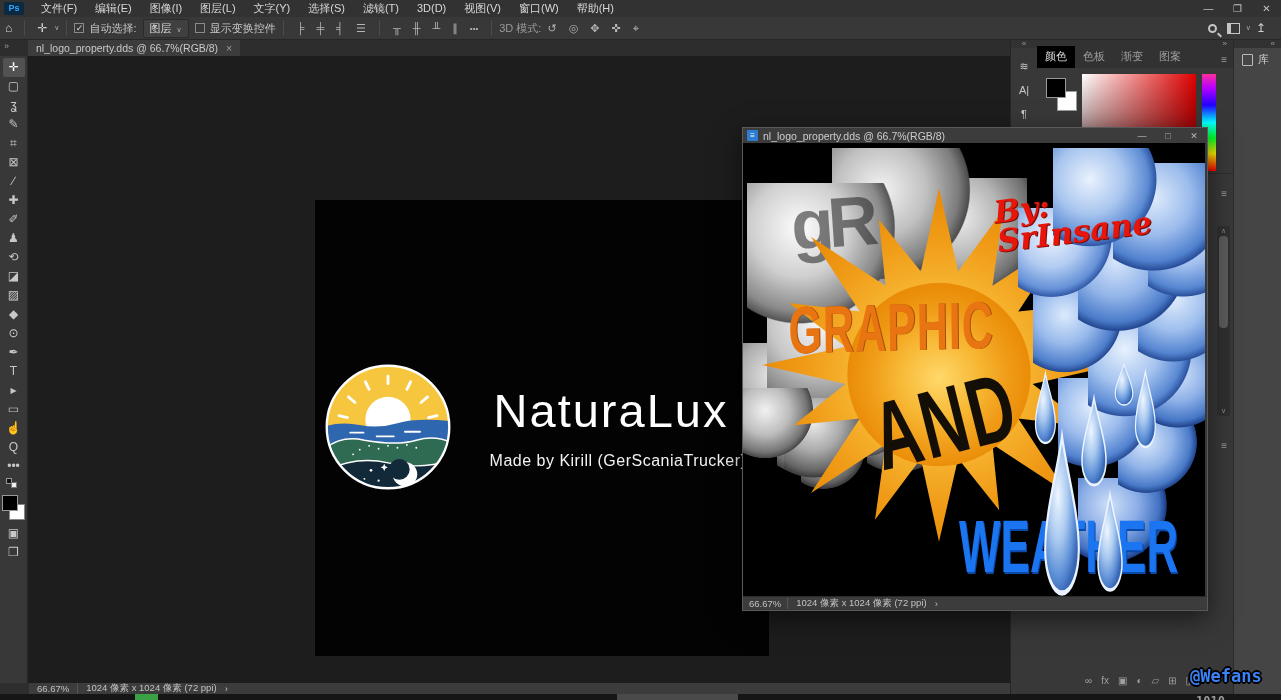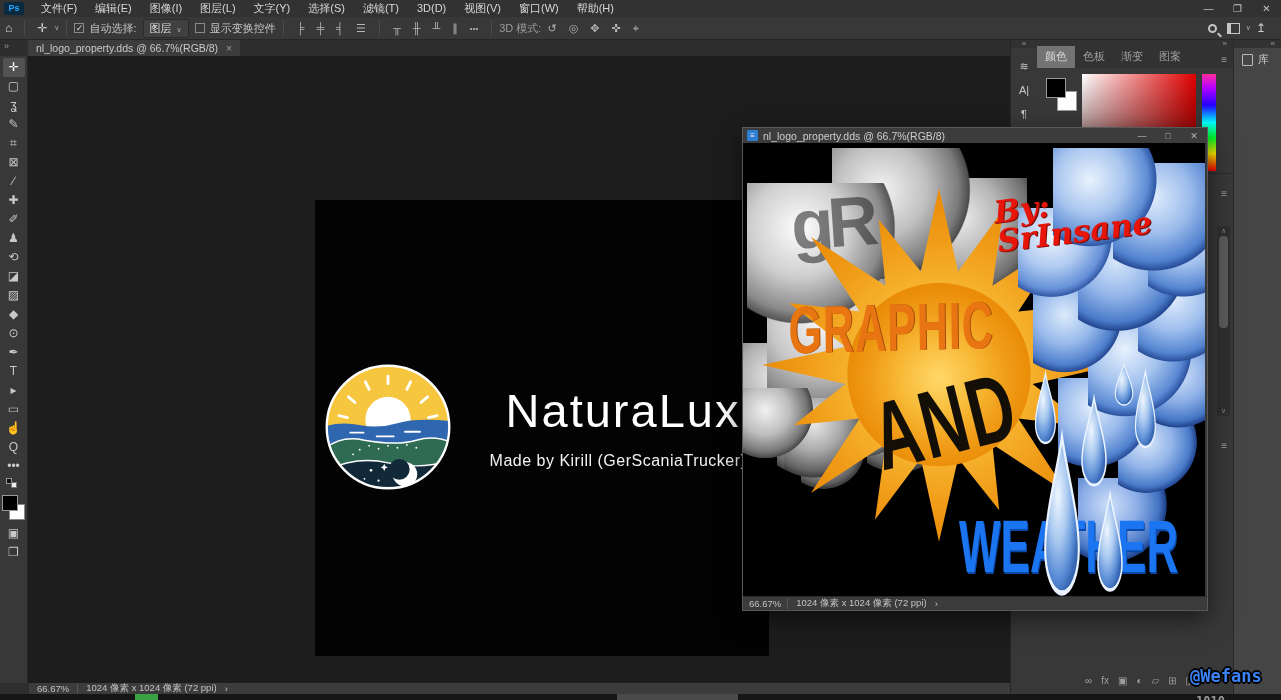--- a/index.html
+++ b/index.html
@@ -44,21 +44,21 @@
   .tool.active { background:#525252; color:#fff; }
   #fgbg { position:relative; width:26px; height:30px; margin-top:4px; }
   #bg-swatch { position:absolute; left:8px; top:10px; width:16px; height:16px; background:#fff; border:1px solid #888; }
   #fg-swatch { position:absolute; left:1px; top:1px; width:16px; height:16px; background:#000; border:1px solid #999; }
   #mini-swap { position:relative; width:16px; height:12px; margin-top:2px; }
   #mini-swap .a { position:absolute; left:0; top:0; width:6px; height:6px; background:#111; border:1px solid #999; }
   #mini-swap .b { position:absolute; left:5px; top:4px; width:6px; height:6px; background:#eee; border:1px solid #777; }
   
   #pasteboard { position:absolute; left:29px; top:56px; width:981px; height:627px; background:#1d1d1d; z-index:1; }
   #main-canvas { position:absolute; left:286px; top:144px; width:454px; height:456px; background:#030303; z-index:2; }
-  #nl-title { position:absolute; left:160px; top:183px; width:296px; text-align:center; color:#fff;
+  #nl-title { position:absolute; left:148px; top:183px; width:296px; text-align:center; color:#fff;
               font-size:47px; font-weight:300; letter-spacing:2px; }
   #nl-sub { position:absolute; left:148px; top:252px; width:310px; text-align:center; color:#f2f2f2;
             font-size:16px; font-weight:300; letter-spacing:0.5px; }
   
   #statusbar { position:absolute; left:29px; top:683px; width:981px; height:11px; background:#3c3c3c;
                color:#c2c2c2; font-size:9.5px; display:flex; align-items:center; z-index:10; }
   #statusbar .zoom { padding:0 8px; border-right:1px solid #555; }
   #statusbar .dims { padding:0 8px; }
   #toolstrip-foot { position:absolute; left:0; top:683px; width:29px; height:11px; background:#2e2e2e; z-index:10; }
   
@@ -69,21 +69,21 @@
   #dock-narrow { position:absolute; left:1010px; top:40px; width:27px; height:654px; background:#383838;
                  border-left:1px solid #262626; z-index:5; }
   #dock-main { position:absolute; left:1037px; top:40px; width:196px; height:654px; background:#383838; z-index:5; }
   #dock-libs { position:absolute; left:1233px; top:40px; width:48px; height:654px; background:#454545;
                border-left:1px solid #2a2a2a; z-index:5; }
   .dock-head { height:8px; background:#323232; color:#9a9a9a; font-size:8px; line-height:8px; text-align:right;
                padding:0 6px; }
   .dock-head.l { text-align:center; }
   .panel-tabs { display:flex; height:20px; background:#323232; align-items:flex-end; }
   .panel-tab { font-size:11px; color:#9e9e9e; padding:3px 8px 4px; }
-  .panel-tab.active { background:#737373; color:#d8d8d8; }
+  .panel-tab.active { background:#000000; color:#d8d8d8; }
   #color-menu { position:absolute; right:6px; top:14px; color:#9e9e9e; font-size:10px; }
   #color-body { position:relative; height:105px; }
   #cp-fg { position:absolute; left:9px; top:10px; width:20px; height:20px; background:#000; border:1px solid #9a9a9a; z-index:2; }
   #cp-bg { position:absolute; left:20px; top:23px; width:20px; height:20px; background:#fff; border:1px solid #9a9a9a; }
   #sat-box { position:absolute; left:45px; top:6px; width:114px; height:96px;
              background:linear-gradient(to bottom, rgba(0,0,0,0) 0%, rgba(60,0,0,.55) 70%, #2a0000 100%),
                         linear-gradient(to right, #ffffff, #e00000); }
   #hue-bar { position:absolute; left:165px; top:6px; width:14px; height:97px;
              background:linear-gradient(to bottom,#ff2d9a 0%,#b700ff 14%,#2400ff 32%,#00ffff 50%,#00ff2a 66%,#fff000 82%,#ff7a00 91%,#ff0000 100%); }
   #lower-panel { position:relative; height:515px; border-top:1px solid #2c2c2c; }

